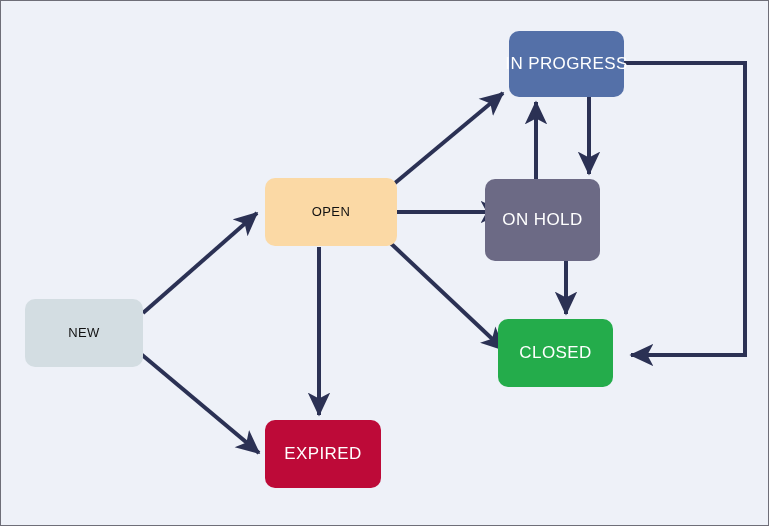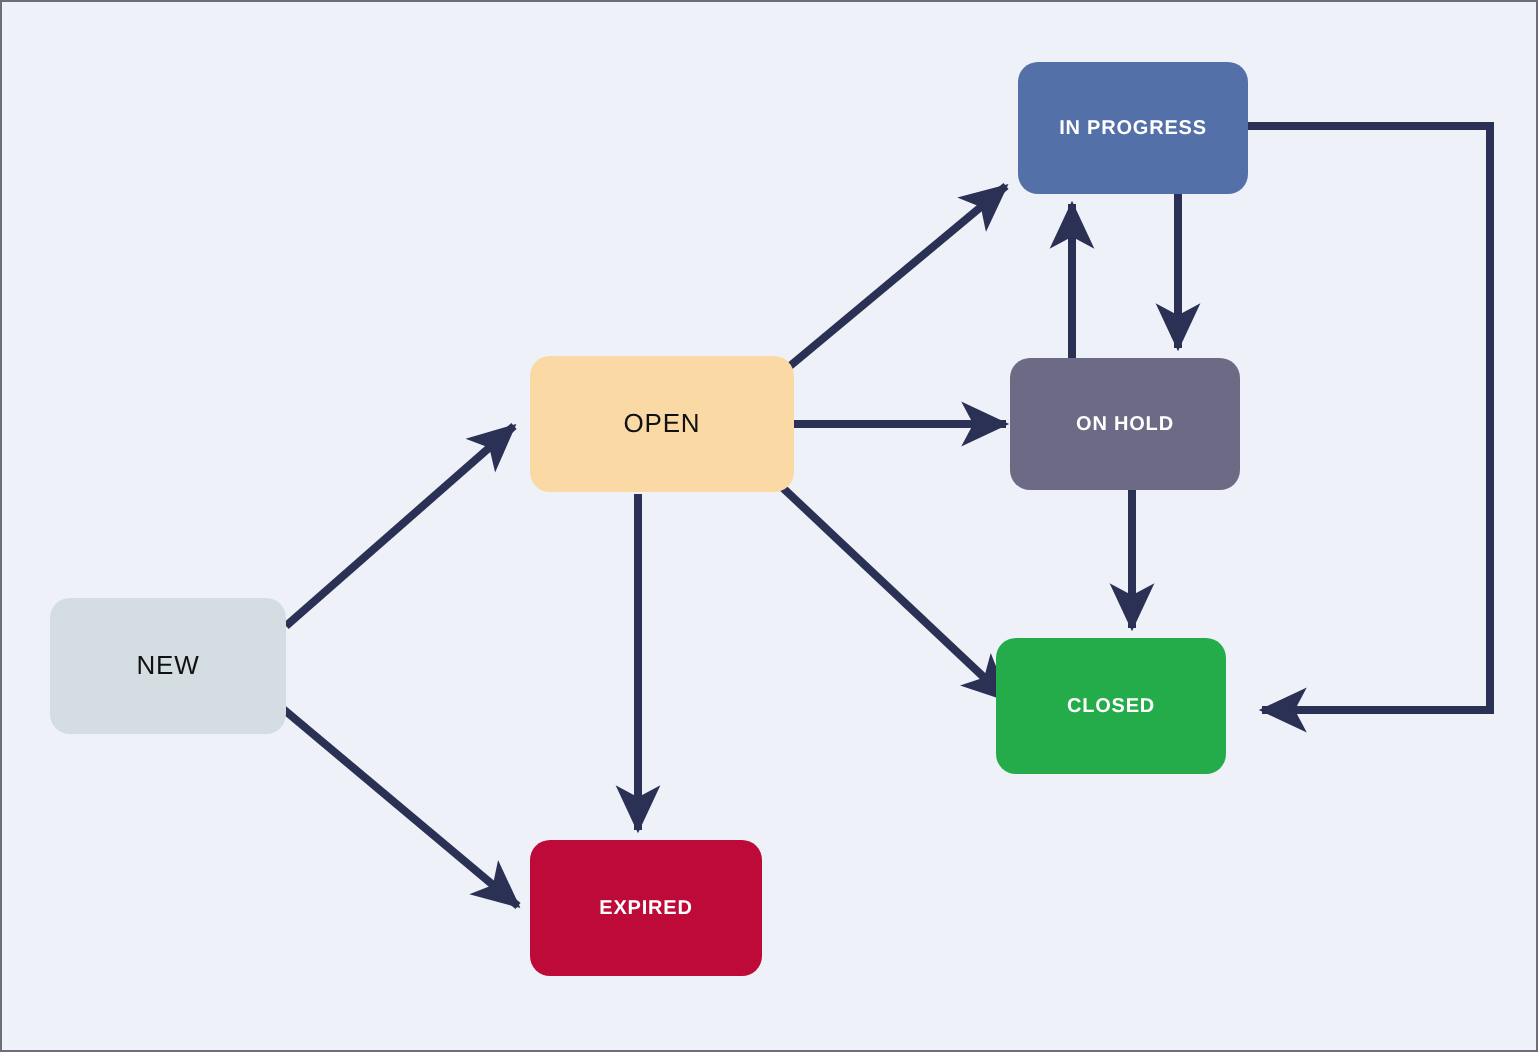--- a/index.html
+++ b/index.html
@@ -39,34 +39,34 @@
   }
   .node-label {
     display: block;
     line-height: 1.1;
     white-space: nowrap;
   }
   
   #node-new      { left: 24px;  top: 298px; width: 118px; height: 68px; }
   #node-open     { left: 264px; top: 177px; width: 132px; height: 68px; }
   #node-inprog   { left: 508px; top: 30px;  width: 115px; height: 66px; }
-  #node-onhold   { left: 504px; top: 178px; width: 115px; height: 66px; }
+  #node-onhold   { left: 484px; top: 178px; width: 115px; height: 82px; }
   #node-closed   { left: 497px; top: 318px; width: 115px; height: 68px; }
   #node-expired  { left: 264px; top: 419px; width: 116px; height: 68px; align-items: center; }
 
   
   .label-dark {
     color: #111111;
     font-size: 13px;
     font-weight: 400;
   }
   .label-light {
     color: #ffffff;
-    font-size: 10px;
-    font-weight: bold;
+    font-size: 17px;
+    font-weight: normal;
   }
 </style>
 </head>
 <body>
 
 <div id="canvas">
 
   <svg id="edges" viewBox="0 0 769 526" xmlns="http://www.w3.org/2000/svg">
     <defs>
       <marker id="arrowhead" markerWidth="7" markerHeight="7" refX="5.6" refY="3" orient="auto" markerUnits="strokeWidth">

